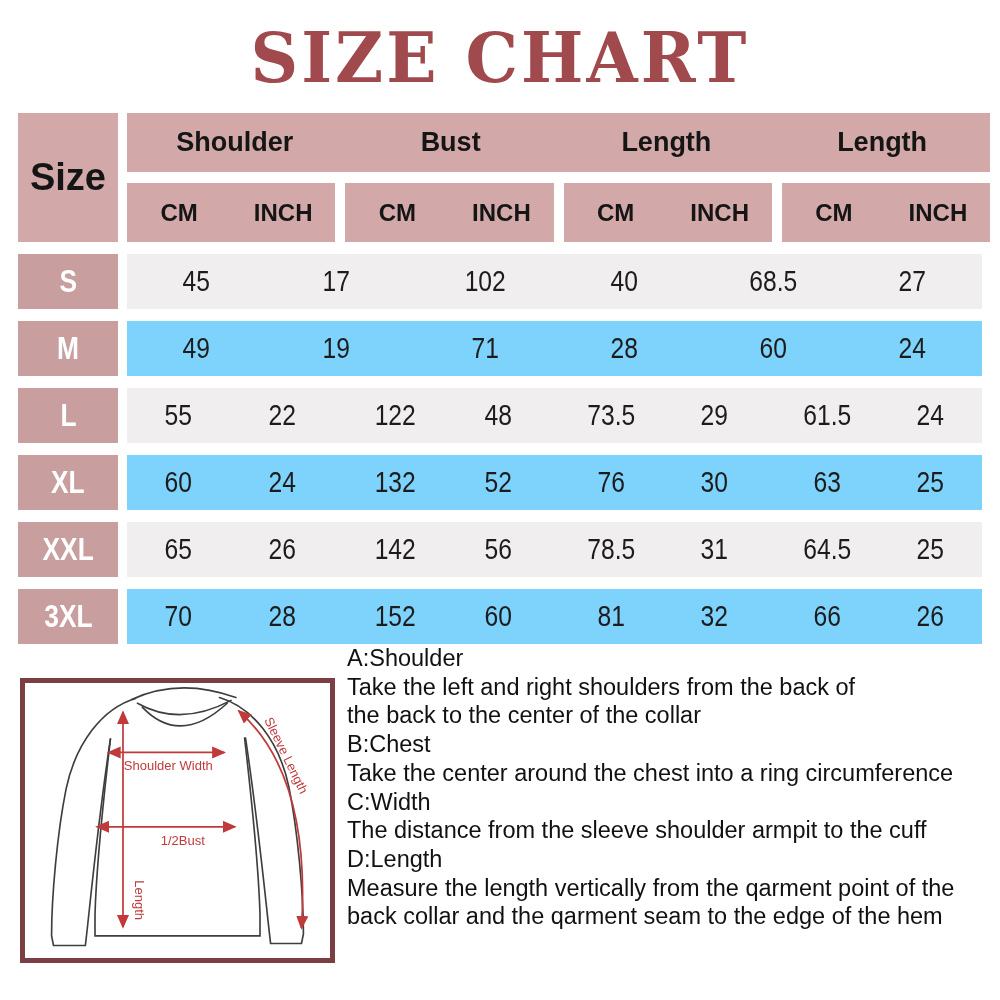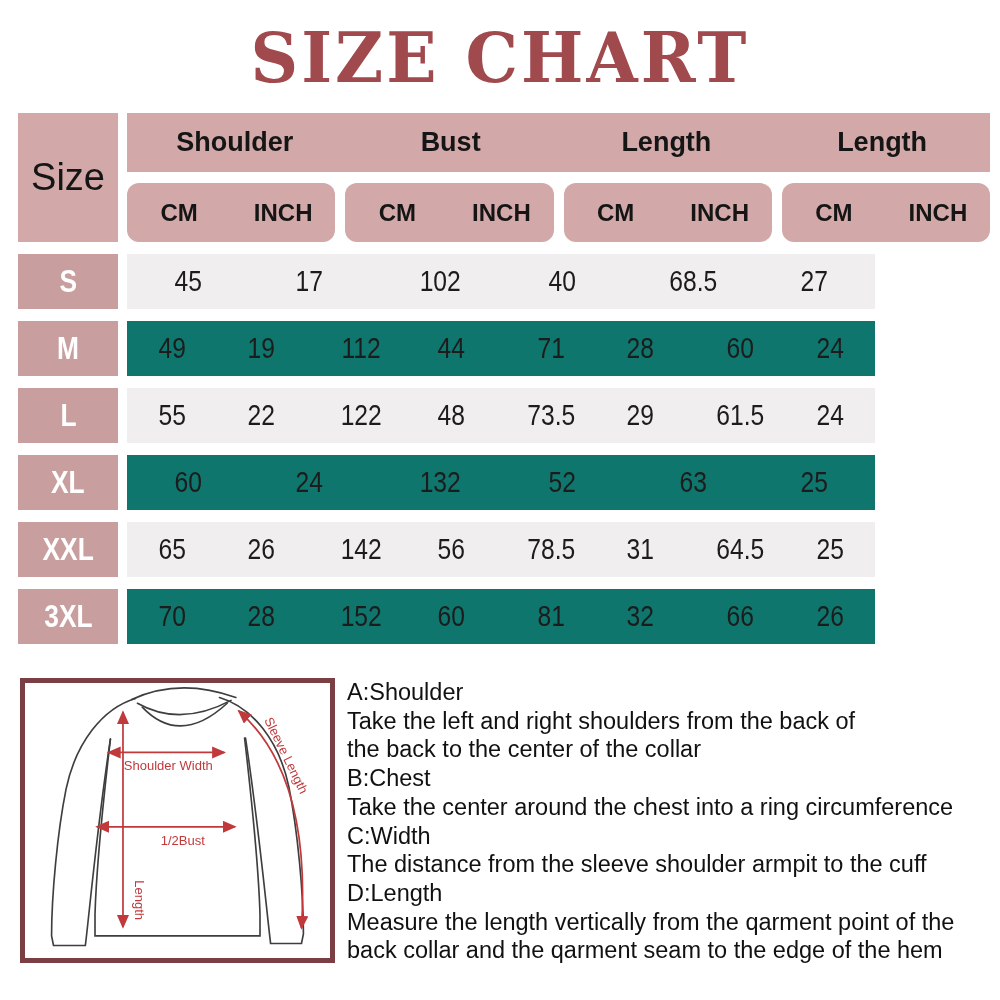--- a/index.html
+++ b/index.html
@@ -11,51 +11,51 @@
   .title{
     position:absolute;top:16px;left:0;width:1000px;text-align:center;
     font-family:"DejaVu Serif", serif;font-weight:bold;font-size:66px;
     letter-spacing:3px;color:#A04A4E;transform:scaleY(1.06);transform-origin:top center;
   }
   
   .size-table{position:absolute;left:18px;top:113px;width:964px;}
   .header-flex{display:flex;}
   .size-cell{
     width:100px;height:129px;background:#D2A8A8;display:flex;align-items:center;justify-content:center;
-    font-size:38px;font-weight:normal;color:#151515;flex:none;
+    font-size:38px;font-weight:bold;color:#151515;flex:none;
   }
   .header-right{margin-left:9px;width:863px;flex:none;}
   .group-band{
     height:59px;background:#D2A8A8;display:flex;align-items:center;
   }
   .group-label{flex:1;text-align:center;font-size:27px;font-weight:bold;color:#151515;}
   .unit-row{display:flex;gap:10px;height:59px;margin-top:11px;}
-  .unit-block{flex:1;background:#D2A8A8;display:flex;align-items:center;border-radius:12px;}
+  .unit-block{flex:1;background:#D2A8A8;display:flex;align-items:center;}
   .unit-cell{flex:1;text-align:center;font-size:24px;font-weight:bold;color:#151515;}
   .data-row{display:flex;margin-top:12px;height:55px;}
   .row-label{
     width:100px;background:#C89E9E;color:#ffffff;display:flex;align-items:center;justify-content:center;
     font-size:31px;font-weight:bold;flex:none;
   }
-  .row-band{margin-left:9px;width:748px;display:flex;gap:10px;flex:none;}
+  .row-band{margin-left:9px;width:855px;display:flex;gap:10px;flex:none;}
   .row-band.light{background:#F1EEEF;}
-  .row-band.pink{background:#0f766e;}
+  .row-band.pink{background:#7dd3fc;}
   .grp{flex:1;display:flex;align-items:center;}
   .val{flex:1;text-align:center;font-size:29px;color:#1c1c1c;}
   .cond{display:inline-block;transform:scaleX(0.85);transform-origin:center;}
   
   .diagram{
     position:absolute;left:20px;top:678px;width:315px;height:285px;
     border:5px solid #7B3E42;box-sizing:border-box;background:#ffffff;
   }
   .diagram svg{display:block;width:100%;height:100%;}
   .diagram text{font-family:"Liberation Sans", sans-serif;fill:#C03A3C;}
   
   .measure-guide{
-    position:absolute;left:347px;top:678px;width:645px;
+    position:absolute;left:347px;top:644px;width:645px;
     font-size:23.5px;line-height:28.7px;color:#111111;
   }
 </style>
 </head>
 <body>
 
 <div class="title">SIZE CHART</div>
 
 <div class="size-table">
   <div class="header-flex">
@@ -111,24 +111,20 @@
   <div class="data-row">
     <div class="row-label">
         <span class="cond">M</span>
       </div>
     <div class="row-band pink">
       <div class="grp">
           <div class="val"><span class="cond">49</span></div>
           <div class="val"><span class="cond">19</span></div>
         </div>
       <div class="grp">
-          <div class="val"><span class="cond">112</span></div>
-          <div class="val"><span class="cond">44</span></div>
-        </div>
-      <div class="grp">
           <div class="val"><span class="cond">71</span></div>
           <div class="val"><span class="cond">28</span></div>
         </div>
       <div class="grp">
           <div class="val"><span class="cond">60</span></div>
           <div class="val"><span class="cond">24</span></div>
         </div>
     </div>
   </div>
 
@@ -161,20 +157,24 @@
         <span class="cond">XL</span>
       </div>
     <div class="row-band pink">
       <div class="grp">
           <div class="val"><span class="cond">60</span></div>
           <div class="val"><span class="cond">24</span></div>
         </div>
       <div class="grp">
           <div class="val"><span class="cond">132</span></div>
           <div class="val"><span class="cond">52</span></div>
+        </div>
+      <div class="grp">
+          <div class="val"><span class="cond">76</span></div>
+          <div class="val"><span class="cond">30</span></div>
         </div>
       <div class="grp">
           <div class="val"><span class="cond">63</span></div>
           <div class="val"><span class="cond">25</span></div>
         </div>
     </div>
   </div>
 
   <div class="data-row">
     <div class="row-label">

